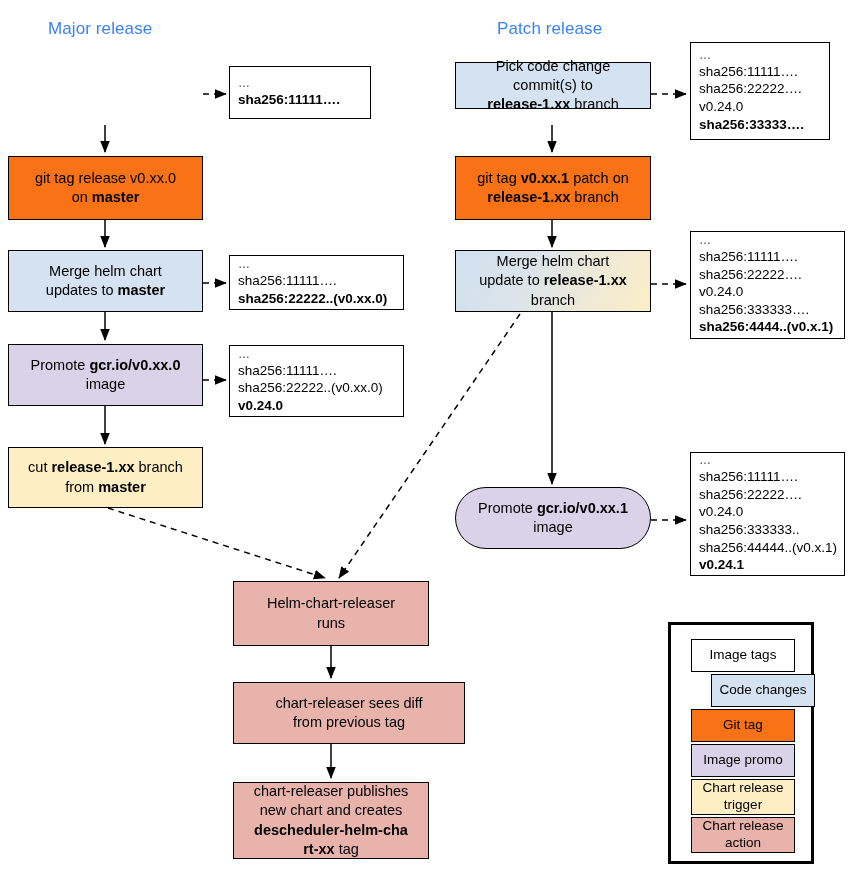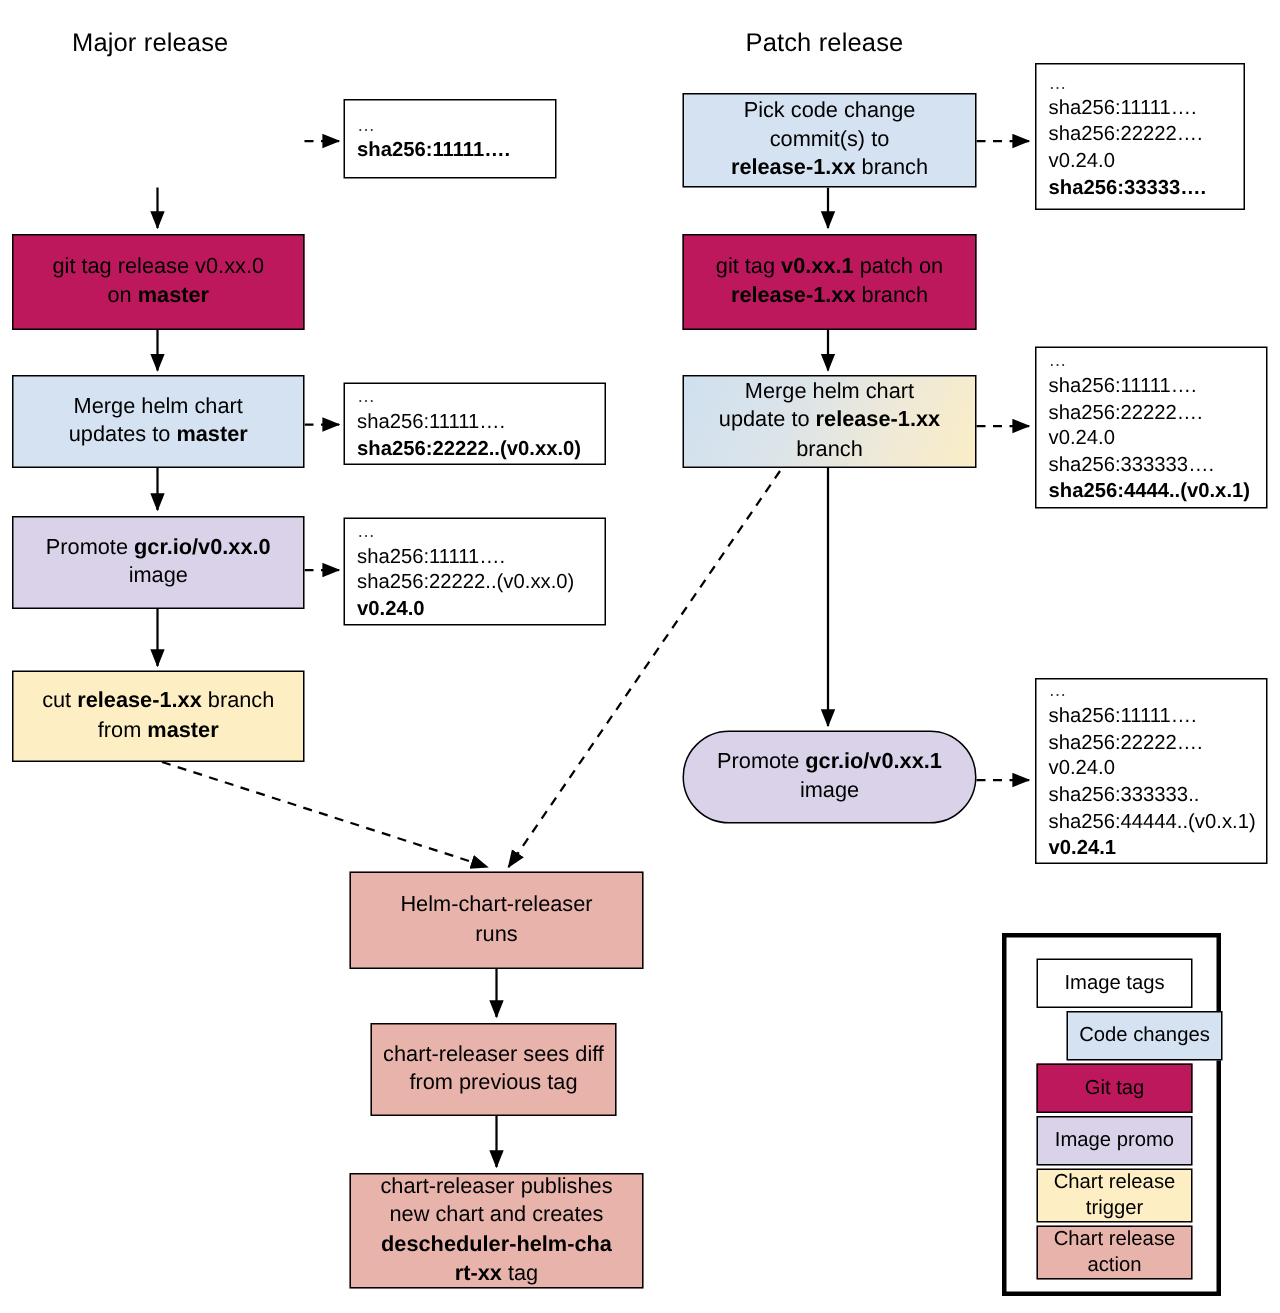--- a/index.html
+++ b/index.html
@@ -6,36 +6,36 @@
   html,body{margin:0;padding:0;background:#ffffff;}
   body{
     width:853px;height:875px;position:relative;overflow:hidden;
     font-family:"Liberation Sans", sans-serif;
     color:#000000;
   }
   #canvas{position:absolute;left:0;top:0;width:853px;height:875px;}
   svg.edges{position:absolute;left:0;top:0;width:853px;height:875px;pointer-events:none;}
 
   .col-title{
-    position:absolute;font-size:17px;color:#000000;
+    position:absolute;font-size:17px;color:#3b82f6;
     white-space:nowrap;letter-spacing:0.1px;
   }
 
   .node{
     position:absolute;box-sizing:border-box;
     border:1.4px solid #000;
     display:flex;align-items:center;justify-content:center;
     text-align:center;font-size:14.5px;line-height:1.32;
     padding:3px 7px;
   }
   .node span{display:block;}
   .node b{font-weight:bold;}
 
   .fill-code   {background:#d5e2f2;}
-  .fill-gittag {background:#be185d;}
+  .fill-gittag {background:#f97316;}
   .fill-promo  {background:#d9d2e9;}
   .fill-trigger{background:#fdeec4;text-align:center;}
   .fill-action {background:#e8b3ab;}
   .fill-white  {background:#ffffff;}
   .fill-grad   {background:linear-gradient(115deg,#cfe0ef 0%,#dce4e9 38%,#eee9d8 68%,#fbeec6 100%);}
 
   .note{
     position:absolute;box-sizing:border-box;
     border:1.4px solid #000;background:#fff;
     font-size:13.5px;line-height:1.30;
@@ -120,21 +120,21 @@
         <span>image</span>
       </div>
     </div>
   <div class="node fill-trigger" id="n-major-4" style="left:8px;top:447px;width:195px;height:61px;">
       <div>
         <span>cut <b>release-1.xx</b> branch</span>
         <span>from <b>master</b></span>
       </div>
     </div>
 
-  <div class="node fill-code" id="n-patch-0" style="left:455px;top:62px;width:196px;height:63px;">
+  <div class="node fill-code" id="n-patch-0" style="left:455px;top:62px;width:196px;height:47px;">
       <div>
         <span>Pick code change</span>
         <span>commit(s) to</span>
         <span><b>release-1.xx</b> branch</span>
       </div>
     </div>
   <div class="node fill-gittag" id="n-patch-1" style="left:455px;top:156px;width:196px;height:64px;">
       <div>
         <span>git tag <b>v0.xx.1</b> patch on</span>
         <span><b>release-1.xx</b> branch</span>
@@ -153,21 +153,21 @@
         <span>image</span>
       </div>
     </div>
 
   <div class="node fill-action" id="n-rel-0" style="left:233px;top:581px;width:196px;height:65px;">
       <div>
         <span>Helm-chart-releaser</span>
         <span>runs</span>
       </div>
     </div>
-  <div class="node fill-action" id="n-rel-1" style="left:247px;top:682px;width:164px;height:62px;">
+  <div class="node fill-action" id="n-rel-1" style="left:233px;top:682px;width:232px;height:62px;">
       <div>
         <span>chart-releaser sees diff</span>
         <span>from previous tag</span>
       </div>
     </div>
   <div class="node fill-action" id="n-rel-2" style="left:233px;top:782px;width:196px;height:77px;">
       <div>
         <span>chart-releaser publishes</span>
         <span>new chart and creates</span>
         <span><b>descheduler-helm-cha</b></span>

